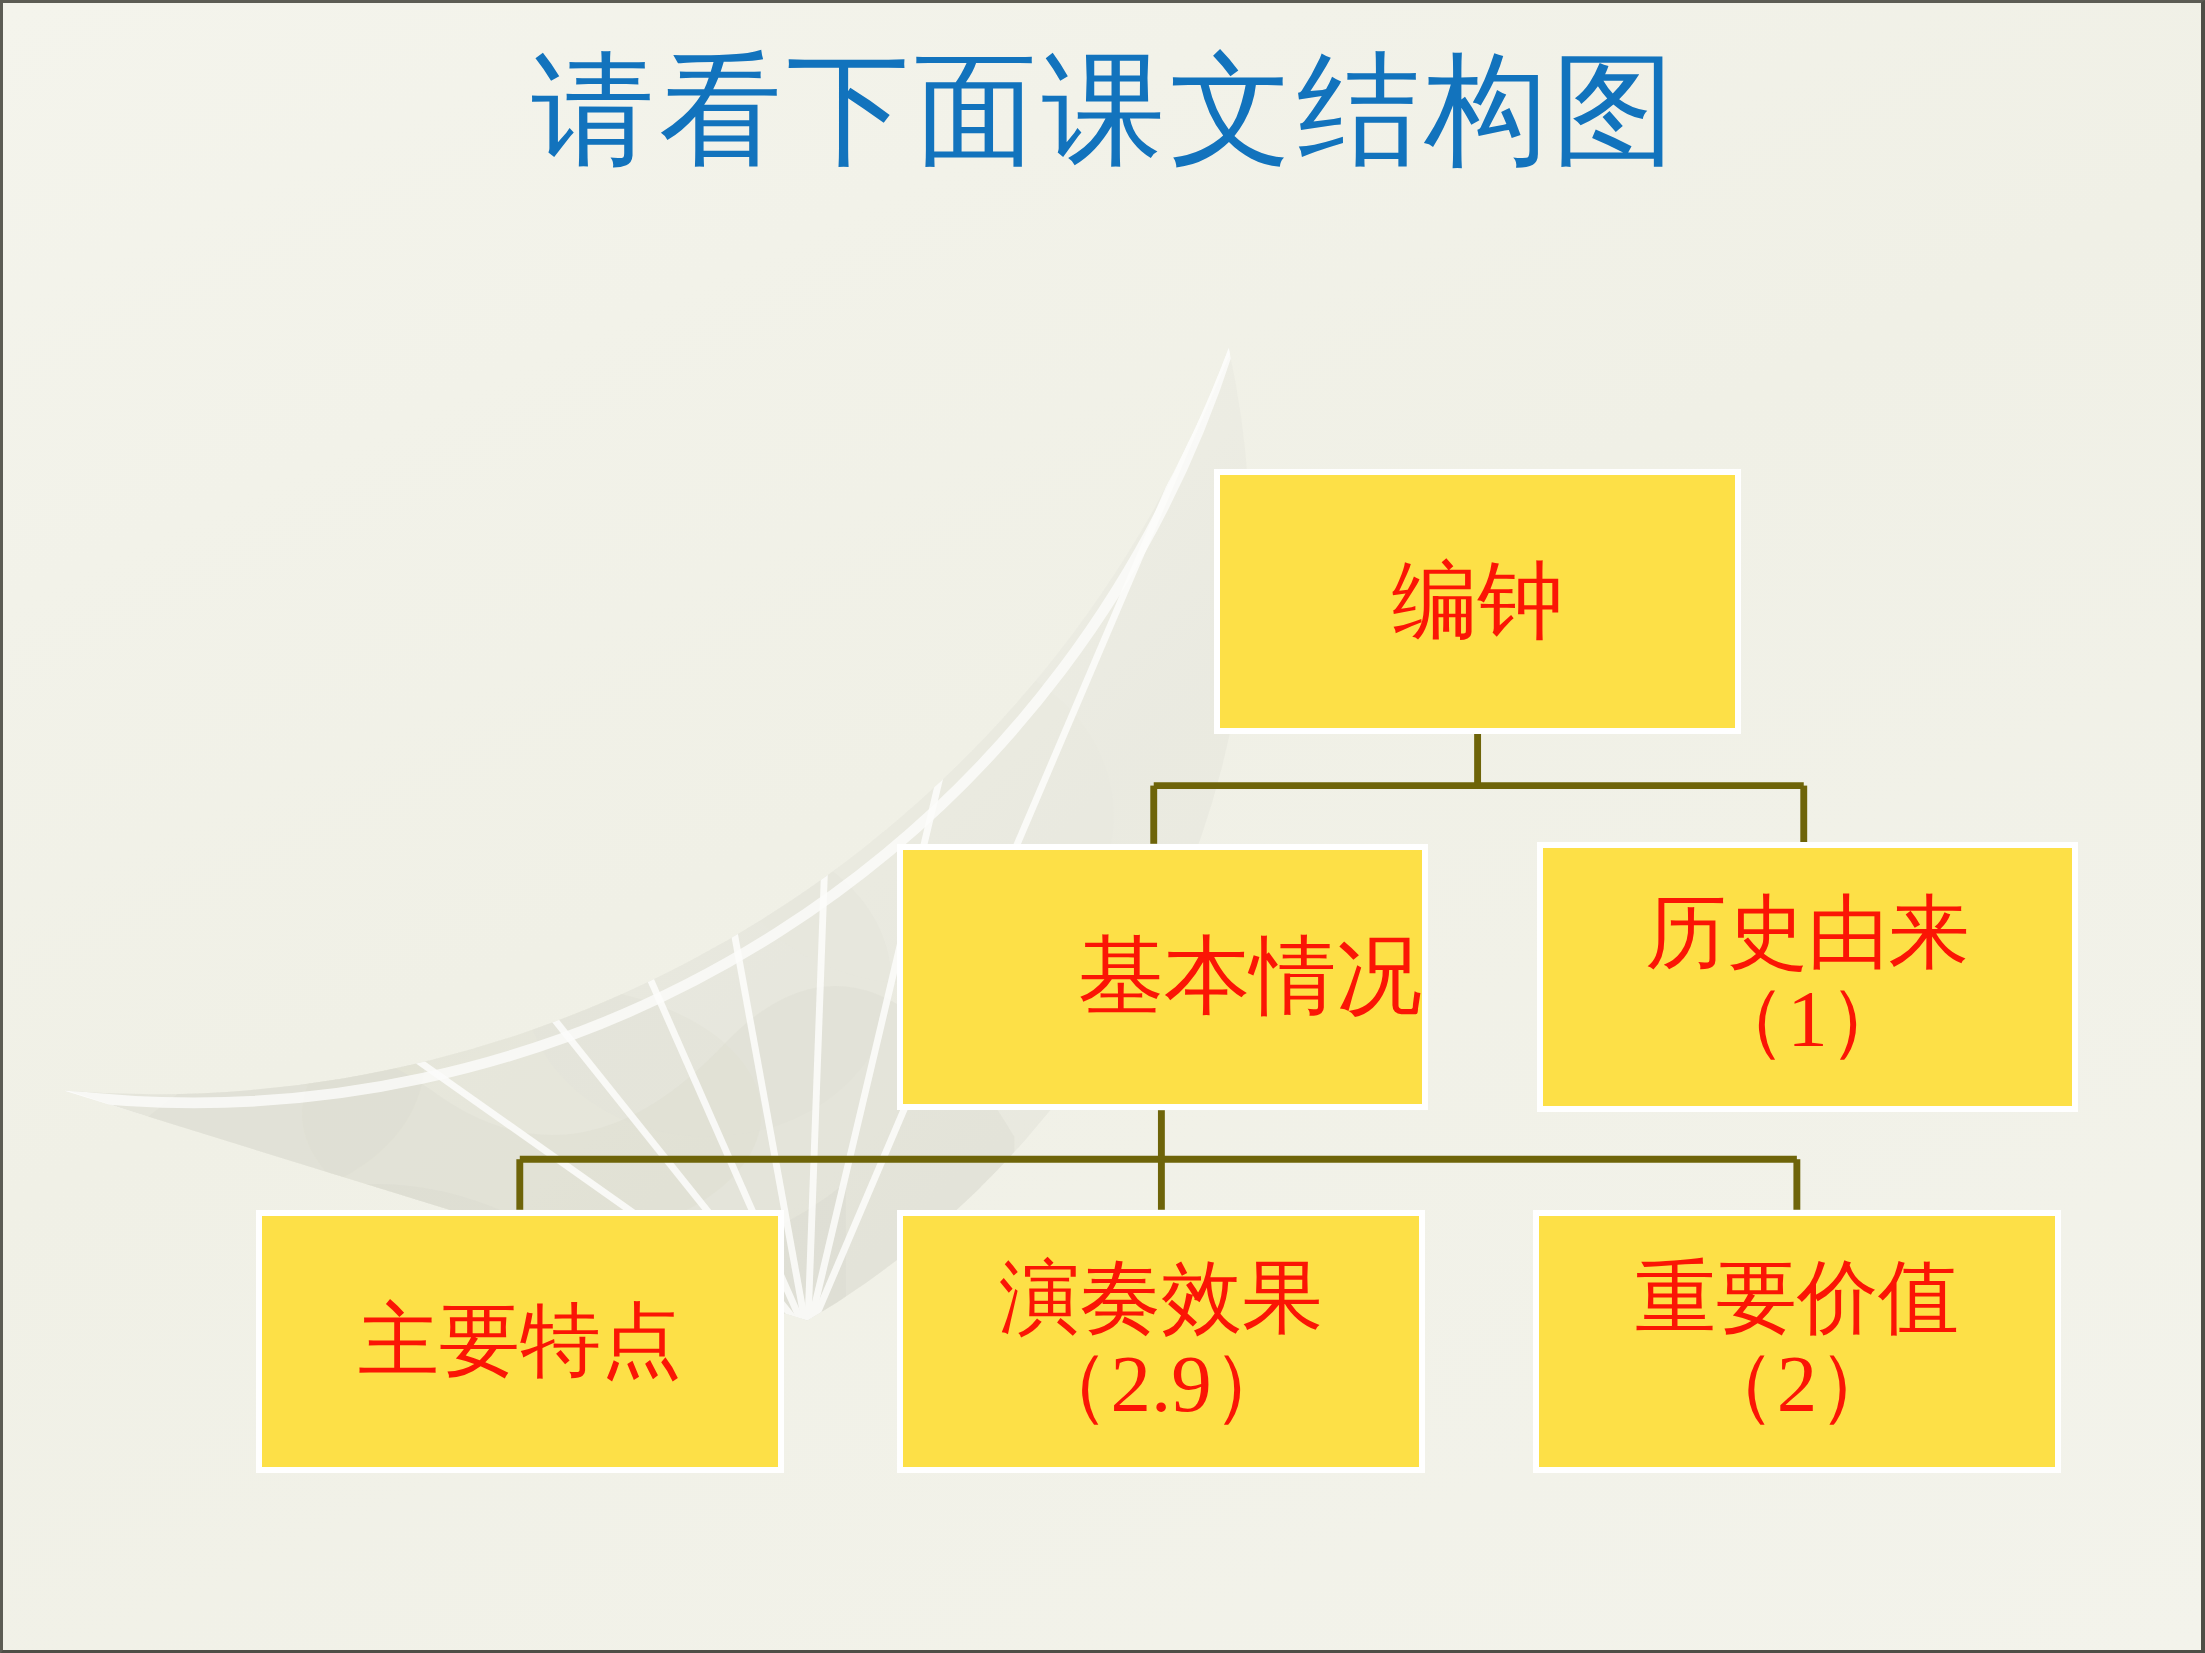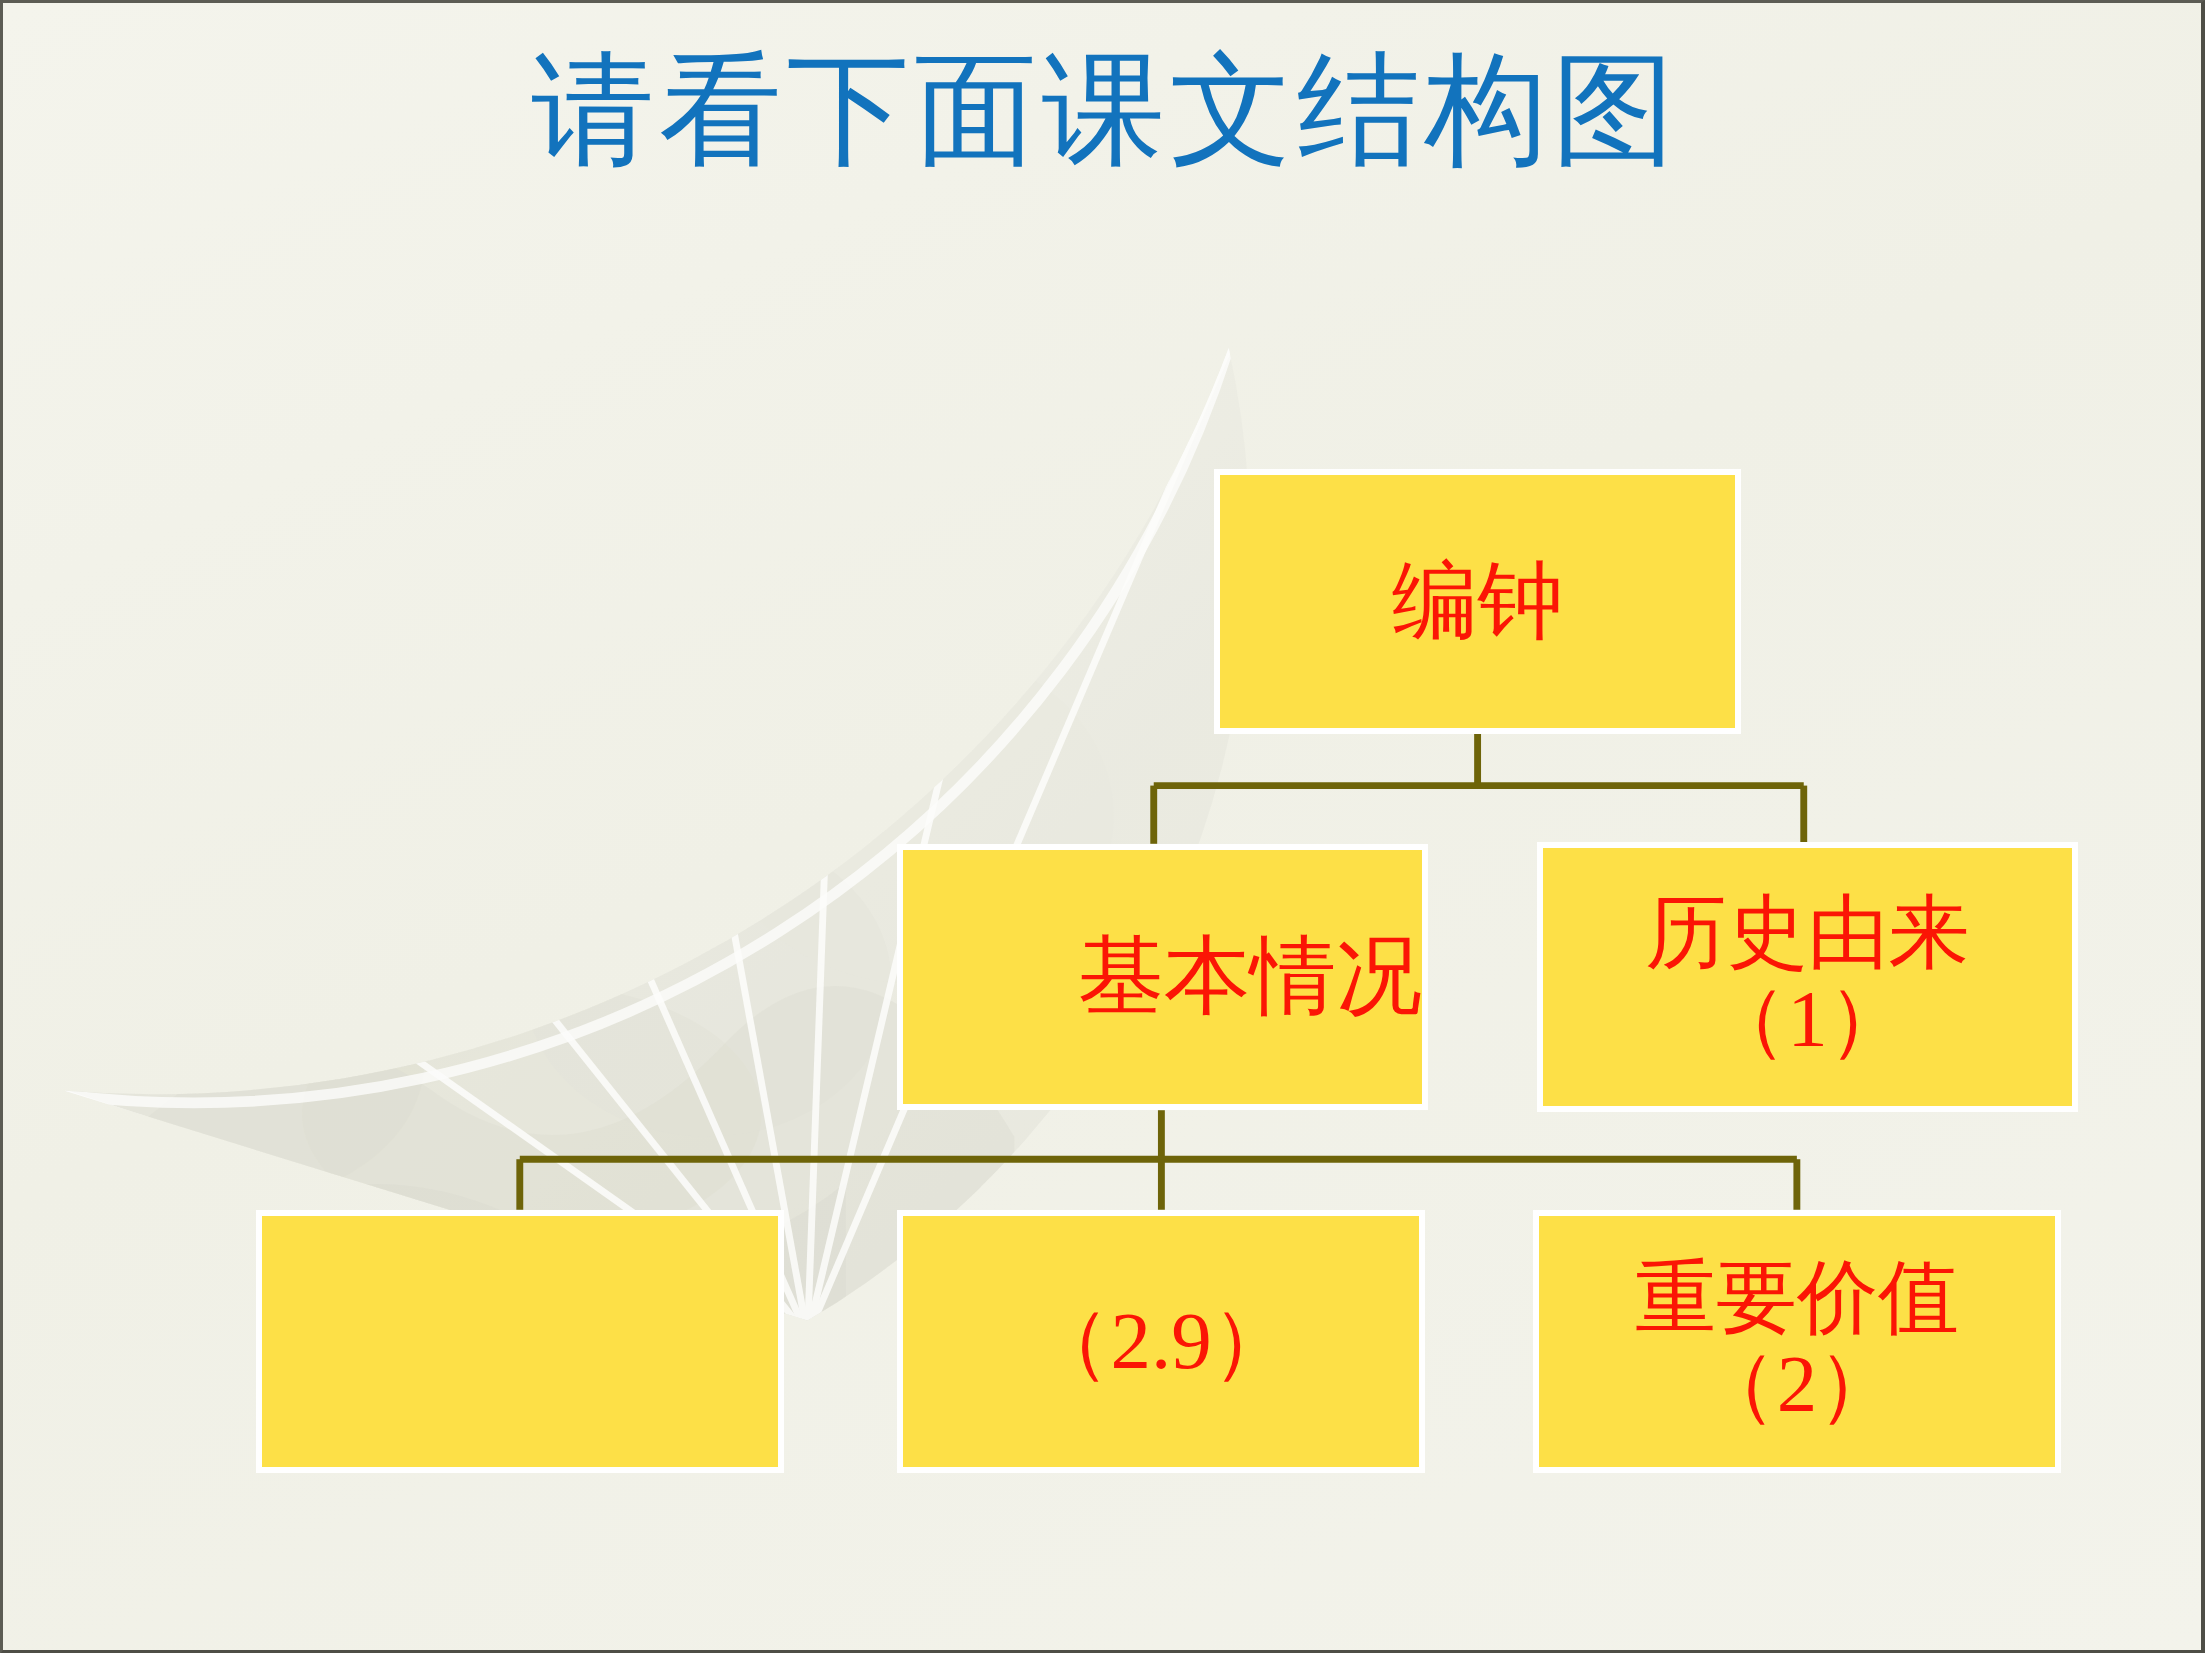--- a/index.html
+++ b/index.html
@@ -189,23 +189,25 @@
     <span class="line1">基本情况</span>
 
   </div>
 
   <div class="node" id="node-history">
     <span class="line1">历史由来</span>
     <span class="line2">（1）</span>
   </div>
 
   <div class="node" id="node-features">
+    <span class="line1">主要特点</span>
   </div>
 
   <div class="node" id="node-effect">
+    <span class="line1">演奏效果</span>
     <span class="line2">（2.9）</span>
   </div>
 
   <div class="node" id="node-value">
     <span class="line1">重要价值</span>
     <span class="line2">（2）</span>
   </div>
 
 </div>
 

